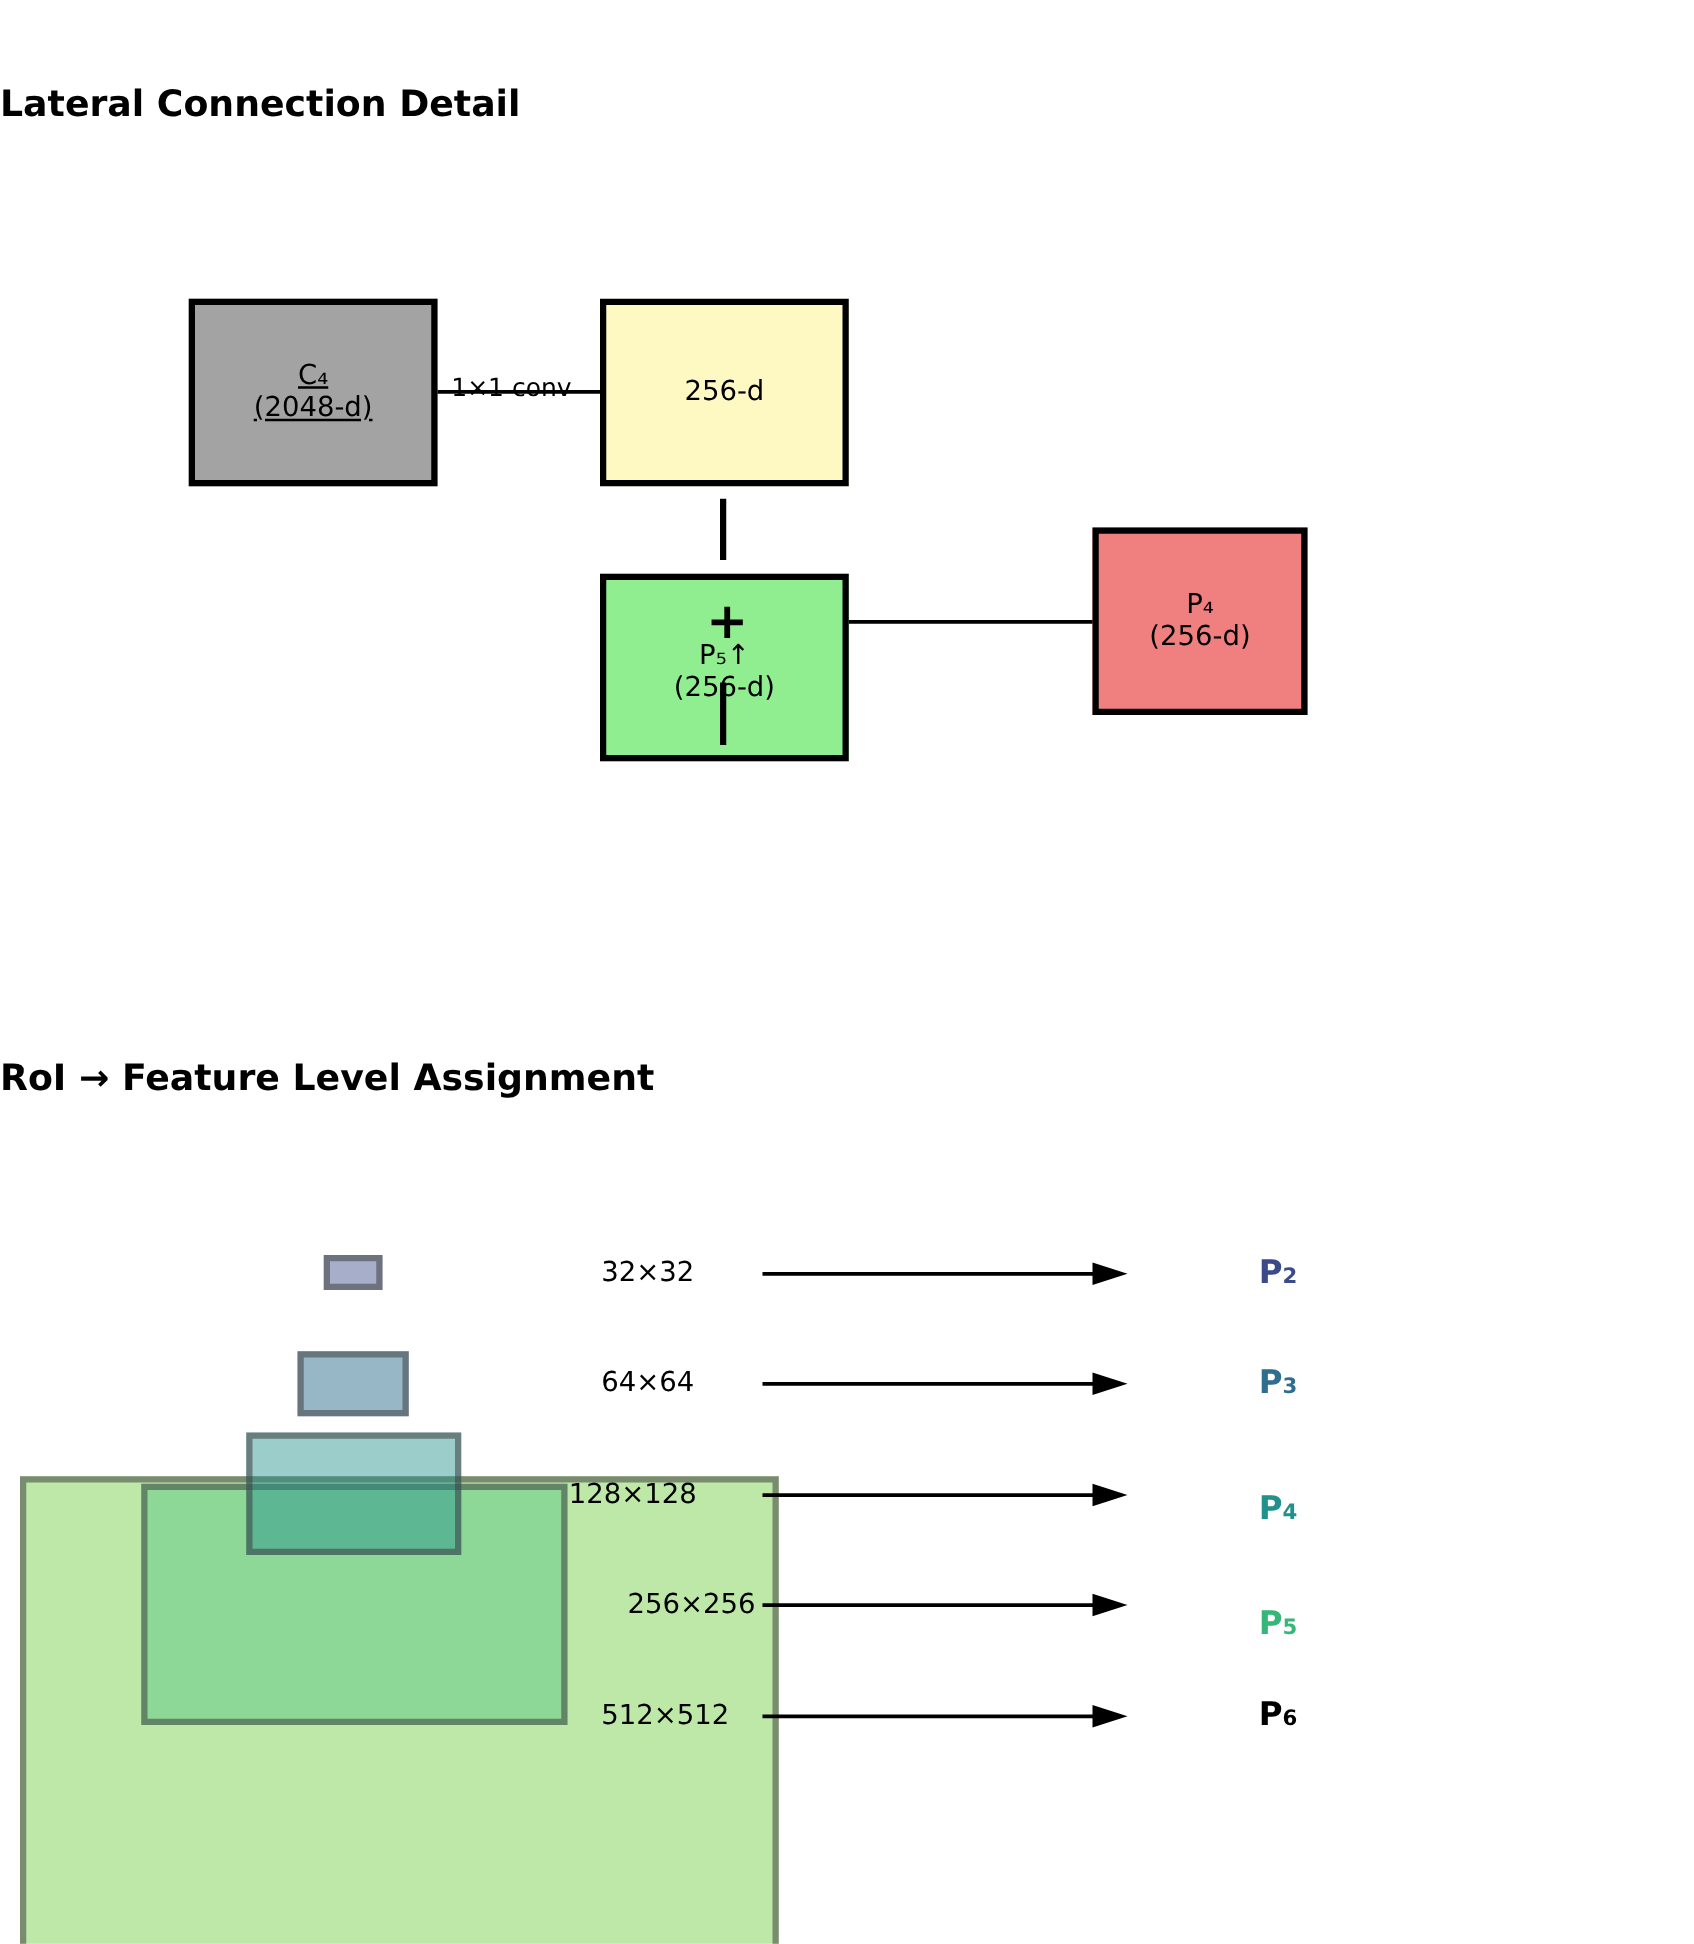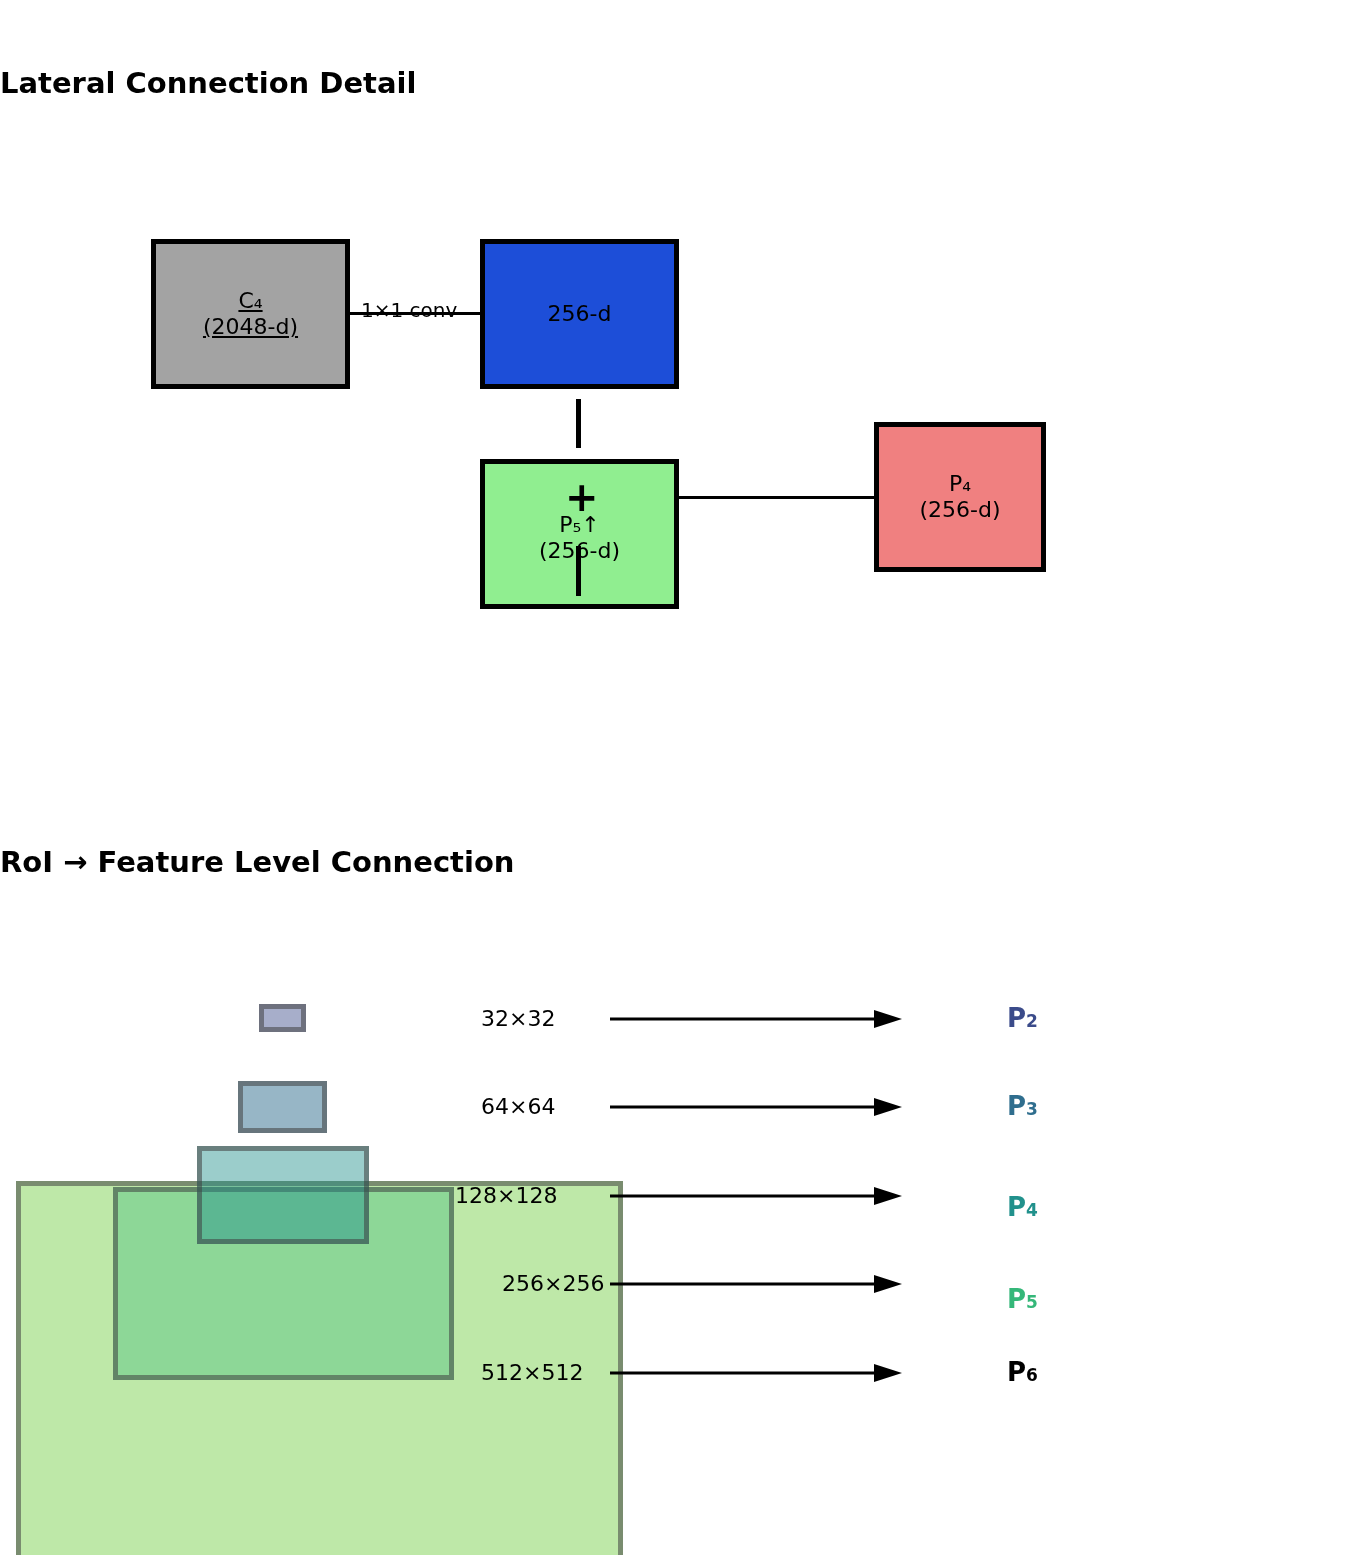--- a/index.html
+++ b/index.html
@@ -26,41 +26,41 @@
 <div class="title" style="top:66px;">Lateral Connection Detail</div>
 
 <div class="box" style="left:151px; top:239px; width:199px; height:150px; background:#a3a3a3;text-decoration:underline;">
   <span>C₄</span>
   <span>(2048-d)</span>
 </div>
 
 <div class="hline" style="left:350px; top:312px; width:131px;"></div>
 <div class="conv-label" style="left:361px; top:258px;">1×1 conv</div>
 
-<div class="box" style="left:480px; top:239px; width:199px; height:150px; background:#1d4ed8;">
+<div class="box" style="left:480px; top:239px; width:199px; height:150px; background:#fef9c3;">
   <span>256-d</span>
 </div>
 
 <div class="vline" style="left:576px; top:399px; height:49px;"></div>
 
 <div class="box" style="left:480px; top:459px; width:199px; height:150px; background:#90ee90; padding-top:8px;">
   <span>P₅↑</span>
   <span>(256-d)</span>
 </div>
 <div class="plus" style="left:565px; top:477px;">+</div>
 <div class="vline" style="left:576px; top:546px; height:50px;"></div>
 
 <div class="hline" style="left:679px; top:496px; width:196px;"></div>
 
 <div class="box" style="left:874px; top:422px; width:172px; height:150px; background:#f08080;">
   <span>P₄</span>
   <span>(256-d)</span>
 </div>
 
-<div class="title" style="top:845px;">RoI → Feature Level Connection</div>
+<div class="title" style="top:845px;">RoI → Feature Level Assignment</div>
 
 <div class="roi" style="left:16px; top:1181px; width:607px; height:380px; background:rgba(126,209,81,0.5);"></div>
 <div class="roi" style="left:113px; top:1187px; width:341px; height:193px; background:rgba(53,183,121,0.35);"></div>
 <div class="roi" style="left:197px; top:1146px; width:172px; height:98px; background:rgba(33,145,140,0.45);"></div>
 <div class="roi" style="left:238px; top:1081px; width:89px; height:52px; background:rgba(47,110,142,0.5);"></div>
 <div class="roi" style="left:259px; top:1004px; width:47px; height:28px; background:rgba(59,75,138,0.45);"></div>
 
 <div class="size-label" style="left:481px; top:1006px;">32×32</div>
 <div class="size-label" style="left:481px; top:1094px;">64×64</div>
 <div class="size-label" style="left:455px; top:1183px;">128×128</div>

